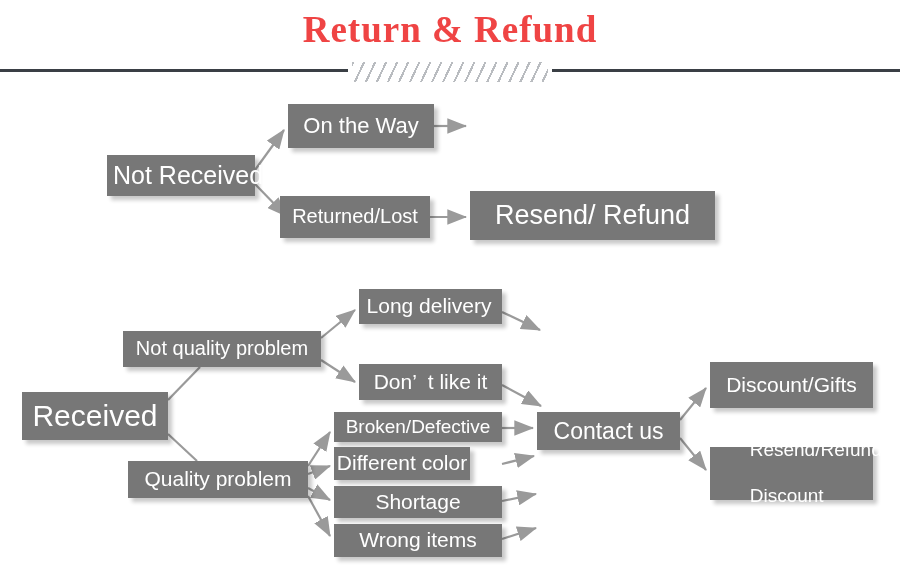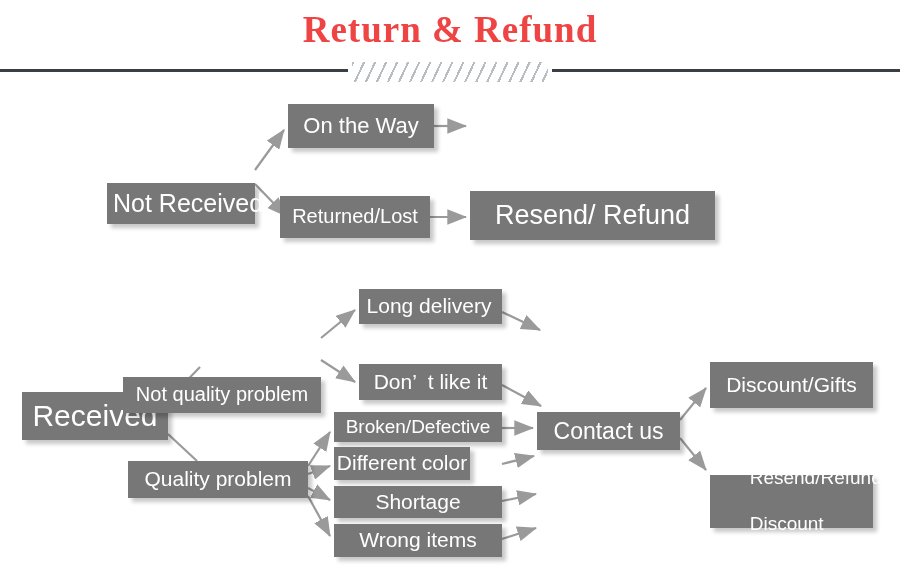--- a/index.html
+++ b/index.html
@@ -64,31 +64,31 @@
     background: #777777;
     color: #ffffff;
     display: flex;
     align-items: center;
     box-shadow: 4px 4px 4px rgba(0,0,0,0.22);
     line-height: 1.08;
     z-index: 3;
     white-space: pre;
   }
   .node.center { justify-content: center; }
-  .node.left   { justify-content: flex-start; padding-left: 6px; margin-top: 28px; }
+  .node.left   { justify-content: flex-start; padding-left: 6px; }
 
   
   #n-not-received   { left:107px; top:155px; width:148px; height:41px; font-size:25px; }
   #n-on-the-way     { left:288px; top:104px; width:146px; height:44px; font-size:22px; }
   #n-pls-wait       { left:470px; top:105px; width:245px; height:43px; font-size:24px; }
   #n-returned-lost  { left:280px; top:196px; width:150px; height:42px; font-size:20px; }
   #n-resend-refund  { left:470px; top:191px; width:245px; height:49px; font-size:27px; }
 
   #n-received       { left:22px;  top:392px; width:146px; height:48px; font-size:30px; }
-  #n-not-quality    { left:123px; top:331px; width:198px; height:36px; font-size:20px;margin-top:46px; }
+  #n-not-quality    { left:123px; top:331px; width:198px; height:36px; font-size:20px; }
   #n-quality        { left:128px; top:461px; width:180px; height:37px; font-size:21px; }
 
   #n-long-delivery  { left:359px; top:289px; width:143px; height:35px; font-size:21px; }
   #n-dont-like      { left:359px; top:364px; width:143px; height:36px; font-size:21px; }
 
   #n-broken         { left:334px; top:412px; width:168px; height:30px; font-size:19px; }
   #n-diff-color     { left:334px; top:447px; width:136px; height:33px; font-size:21px; }
   #n-shortage       { left:334px; top:486px; width:168px; height:32px; font-size:21px; }
   #n-wrong-items    { left:334px; top:524px; width:168px; height:33px; font-size:21px; }
 

